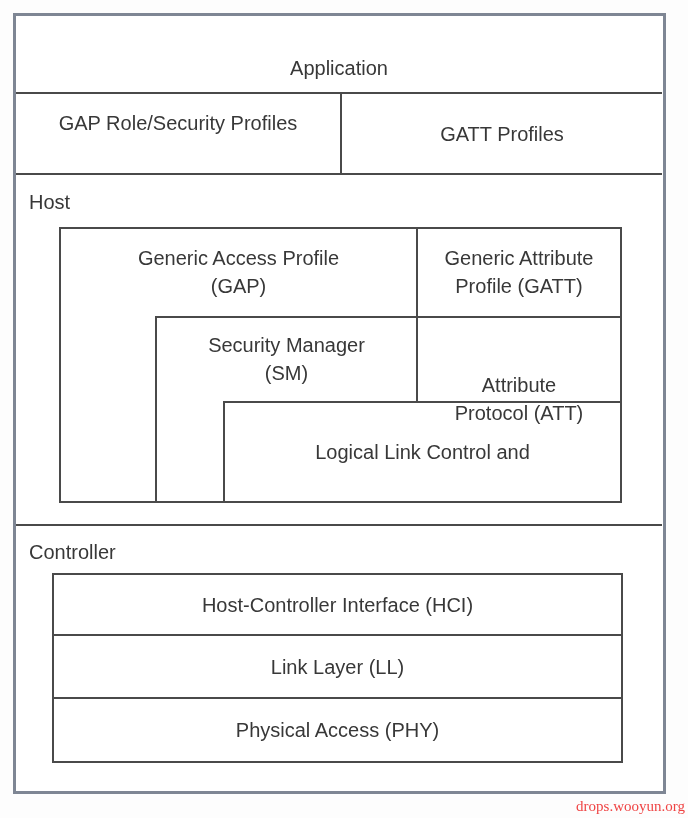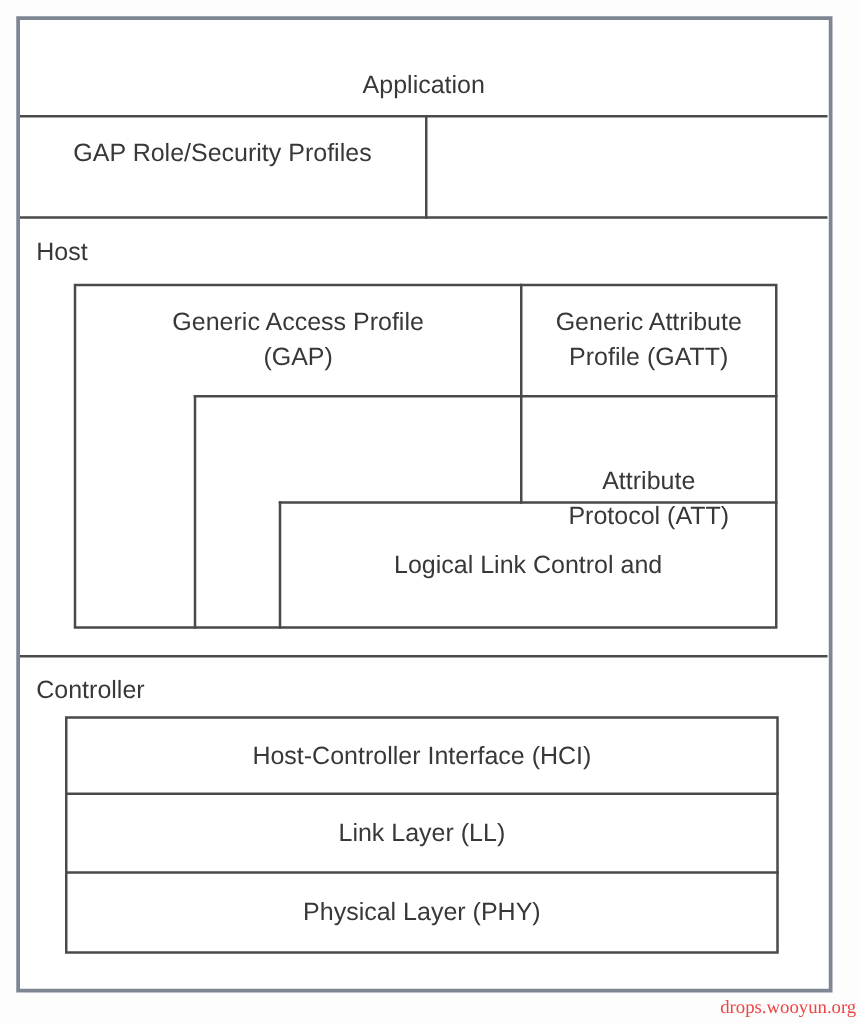--- a/index.html
+++ b/index.html
@@ -74,38 +74,45 @@
 
   <div class="cell" style="left:16px; top:20px; width:646px; height:96px;">
     <span>Application</span>
   </div>
   <div class="hline" style="left:16px; top:92px; width:646px;"></div>
 
   <div class="cell" style="left:16px; top:94px; width:324px; height:58px;">
     <span>GAP Role/Security Profiles</span>
   </div>
   <div class="vline" style="left:340px; top:92px; height:83px;"></div>
+  <div class="cell" style="left:342px; top:94px; width:320px; height:79px;">
+    <span>GATT Profiles</span>
+  </div>
   <div class="hline" style="left:16px; top:173px; width:646px;"></div>
 
   <div class="section-label" style="left:29px; top:190px;">Host</div>
 
   <div class="box" style="left:59px; top:227px; width:563px; height:276px;"></div>
   <div class="vline" style="left:416px; top:227px; height:176px;"></div>
   <div class="hline" style="left:155px; top:316px; width:467px;"></div>
   <div class="vline" style="left:155px; top:316px; height:187px;"></div>
   <div class="hline" style="left:223px; top:401px; width:399px;"></div>
   <div class="vline" style="left:223px; top:401px; height:102px;"></div>
 
   <div class="cell" style="left:61px; top:229px; width:355px; height:86px;">
     <span>Generic Access Profile</span>
     <span>(GAP)</span>
   </div>
   <div class="cell" style="left:418px; top:229px; width:202px; height:86px;">
     <span>Generic Attribute</span>
     <span>Profile (GATT)</span>
+  </div>
+  <div class="cell" style="left:157px; top:318px; width:259px; height:82px;">
+    <span>Security Manager</span>
+    <span>(SM)</span>
   </div>
   <div class="cell" style="left:418px; top:318px; width:202px; height:82px;margin-top:40px;">
     <span>Attribute</span>
     <span>Protocol (ATT)</span>
   </div>
   <div class="cell" style="left:225px; top:403px; width:395px; height:98px;">
     <span>Logical Link Control and</span>
   </div>
 
   <div class="hline" style="left:16px; top:524px; width:646px;"></div>
@@ -115,18 +122,18 @@
   <div class="hline" style="left:52px; top:634px; width:571px;"></div>
   <div class="hline" style="left:52px; top:697px; width:571px;"></div>
 
   <div class="cell" style="left:54px; top:575px; width:567px; height:59px;">
     <span>Host-Controller Interface (HCI)</span>
   </div>
   <div class="cell" style="left:54px; top:636px; width:567px; height:61px;">
     <span>Link Layer (LL)</span>
   </div>
   <div class="cell" style="left:54px; top:699px; width:567px; height:62px;">
-    <span>Physical Layer (PHY)</span>
+    <span>Physical Access (PHY)</span>
   </div>
 
   <div class="watermark">drops.wooyun.org</div>
 
 </div>
 
 </body></html>

